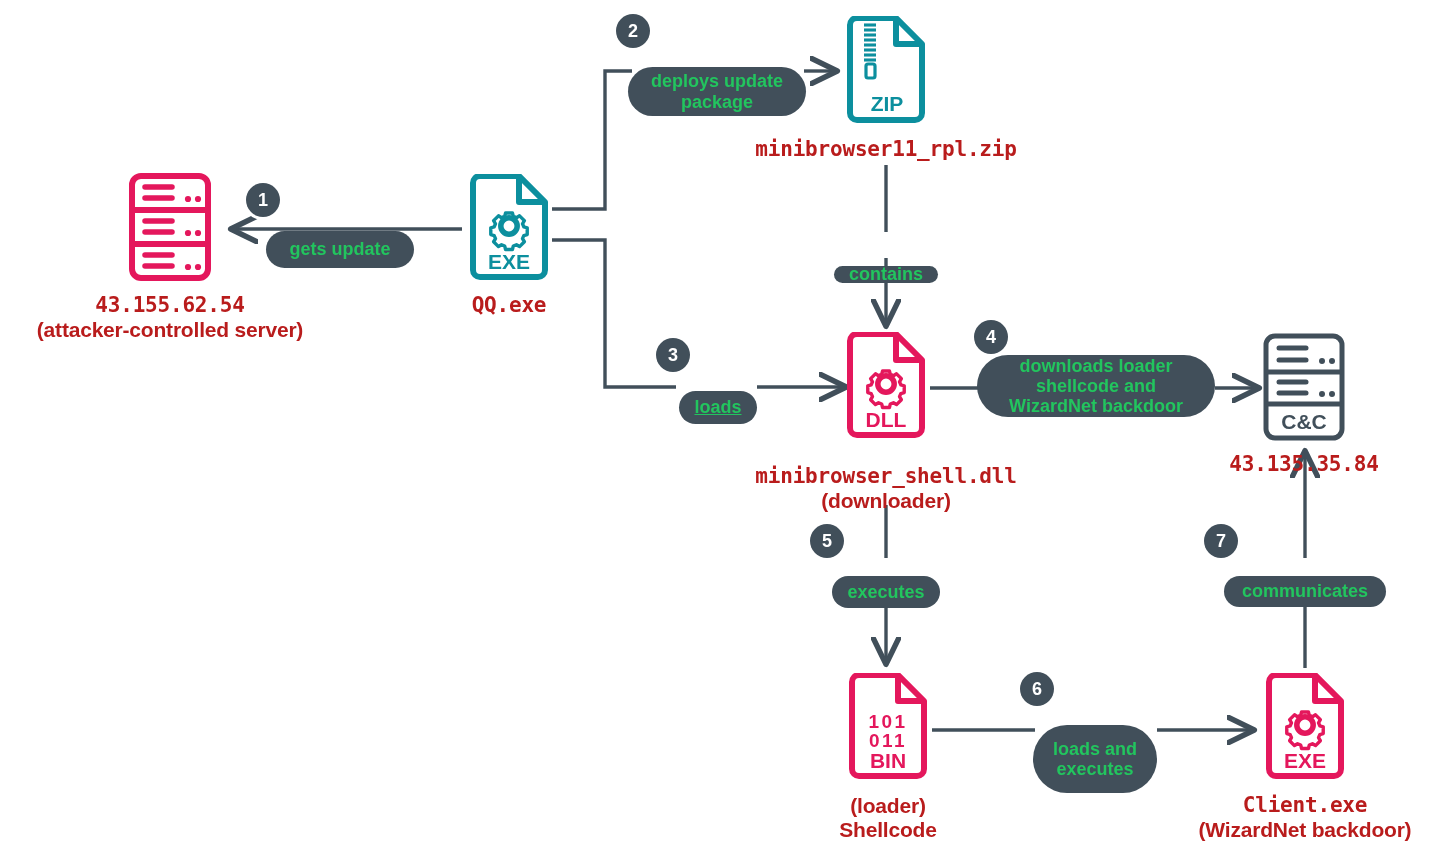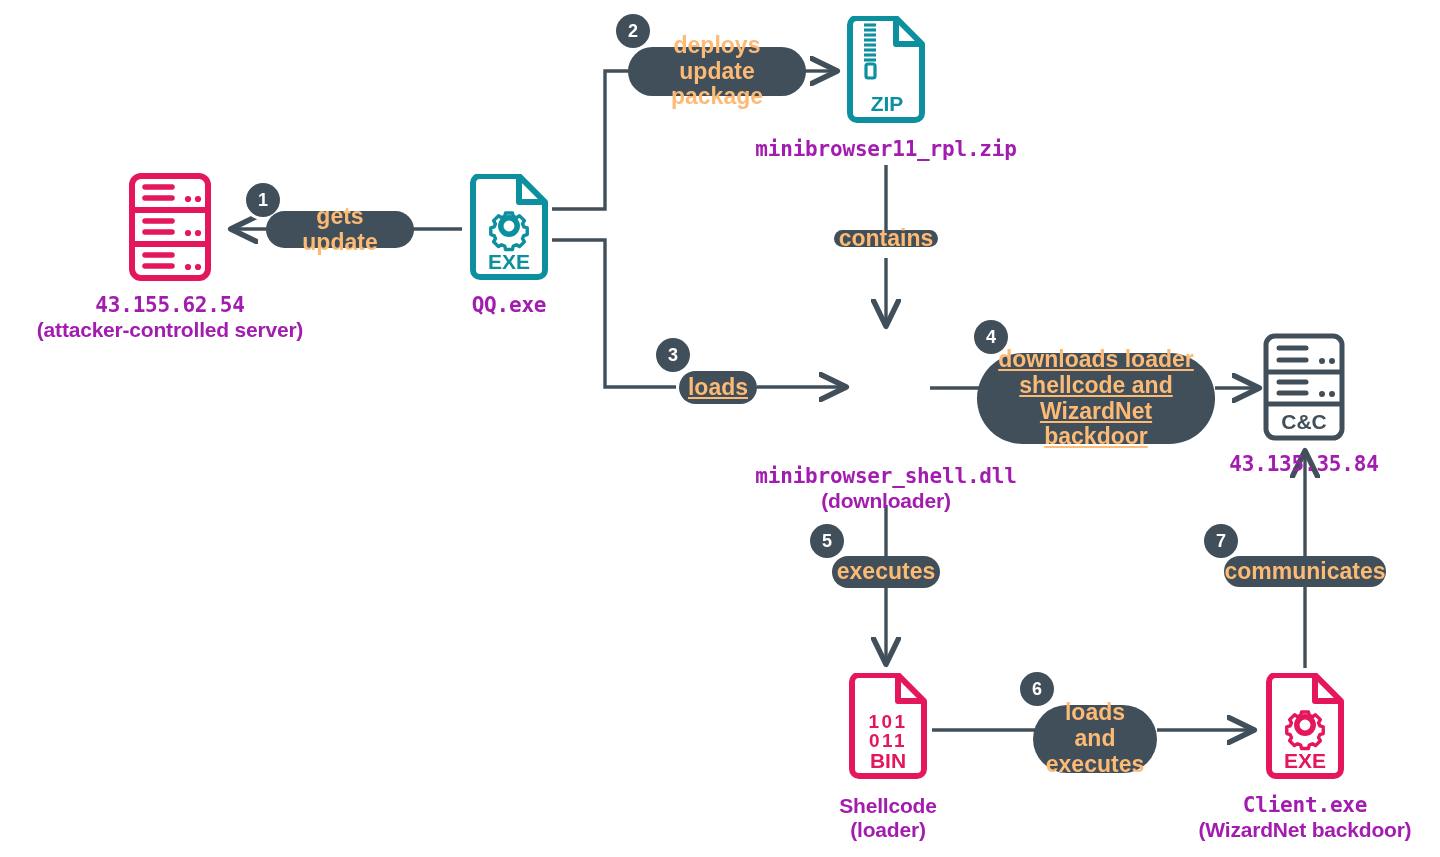--- a/index.html
+++ b/index.html
@@ -35,21 +35,21 @@
   .node .icon-wrap {
     position: relative;
     width: 100%;
     display: flex;
     justify-content: flex-end;
   }
   .caption {
     position: absolute;
     text-align: center;
     line-height: 1.14;
-    color: #a21caf;
+    color: #b91c1c;
     white-space: nowrap;
   }
   .caption .mono {
     display: block;
     font-family: "DejaVu Sans Mono", "Liberation Mono", monospace;
     font-size: 21px;
     font-weight: 700;
     letter-spacing: -0.2px;
   }
   .caption .sans {
@@ -57,33 +57,34 @@
     font-family: "Liberation Sans", sans-serif;
     font-size: 21px;
     font-weight: 700;
     letter-spacing: -0.2px;
   }
 
   
   .pill {
     position: absolute;
     background: #414f5a;
-    color: #fdba74;
+    color: #22c55e;
     border-radius: 999px;
     font-family: "Liberation Sans", sans-serif;
     font-weight: 700;
-    font-size: 23px;
+    font-size: 18px;
     line-height: 1.12;
     text-align: center;
     display: flex;
     align-items: center;
     justify-content: center;
     padding: 7px 17px;
     box-sizing: border-box;
     white-space: pre-line;
+    margin-top: 20px;
   }
   .badge {
     position: absolute;
     width: 34px;
     height: 34px;
     border-radius: 50%;
     background: #414f5a;
     color: #ffffff;
     font-family: "Liberation Sans", sans-serif;
     font-weight: 700;
@@ -205,20 +206,35 @@
         </g>
         <rect x="24" y="48" width="9" height="14" rx="2" fill="none" stroke="#0c8f9e" stroke-width="3.2"></rect>
         <text x="45" y="95" text-anchor="middle" font-family="Liberation Sans, sans-serif" font-size="21" font-weight="700" fill="#0c8f9e">ZIP</text>
       </svg>
     </div>
   </div>
   <div class="caption" style="left:636px; top:138px; width:500px;">
     <span class="mono">minibrowser11_rpl.zip</span>
   </div>
 
+  <div class="node" style="left:843px; top:332px; width:86px;">
+    <div class="icon-wrap">
+      <svg width="86" height="111" viewBox="0 0 86 111">
+        <path d="M7 9 a7 7 0 0 1 7-7 H53 L79 28 V96 a7 7 0 0 1 -7 7 H14 a7 7 0 0 1 -7 -7 Z" fill="none" stroke="#e4175c" stroke-width="6" stroke-linejoin="round"></path>
+        <path d="M53 2 V28 H79" fill="none" stroke="#e4175c" stroke-width="6" stroke-linejoin="round"></path>
+        <g transform="translate(43,52)">
+          <g fill="none" stroke="#e4175c" stroke-width="5.5" stroke-linejoin="round">
+            <path d="M-5.5,-21 h11 l1.5,5.5 l5,2.1 l5-3 l7.8,7.8 l-3,5 l2.1,5 l5.5,1.5 v11 l-5.5,1.5 l-2.1,5 l3,5 l-7.8,7.8 l-5,-3 l-5,2.1 l-1.5,5.5 h-11 l-1.5,-5.5 l-5,-2.1 l-5,3 l-7.8,-7.8 l3,-5 l-2.1,-5 l-5.5,-1.5 v-11 l5.5,-1.5 l2.1,-5 l-3,-5 l7.8,-7.8 l5,3 l5,-2.1 Z" transform="scale(0.62)"></path>
+            <circle cx="0" cy="0" r="8.2"></circle>
+          </g>
+        </g>
+        <text x="43" y="95" text-anchor="middle" font-family="Liberation Sans, sans-serif" font-size="21" font-weight="700" fill="#e4175c">DLL</text>
+      </svg>
+    </div>
+  </div>
   <div class="caption" style="left:636px; top:465px; width:500px;">
     <span class="mono">minibrowser_shell.dll</span>
     <span class="sans">(downloader)</span>
   </div>
 
   <div class="node" style="left:1262px; top:332px; width:84px;">
     <div class="icon-wrap">
       <svg width="84" height="110" viewBox="0 0 84 110">
         <rect x="4" y="4" width="76" height="102" rx="9" ry="9" fill="none" stroke="#414f5a" stroke-width="5"></rect>
         <line x1="4" y1="40" x2="80" y2="40" stroke="#414f5a" stroke-width="5"></line>
@@ -248,22 +264,22 @@
       <svg width="86" height="111" viewBox="0 0 86 111">
         <path d="M7 9 a7 7 0 0 1 7-7 H53 L79 28 V96 a7 7 0 0 1 -7 7 H14 a7 7 0 0 1 -7 -7 Z" fill="none" stroke="#e4175c" stroke-width="6" stroke-linejoin="round"></path>
         <path d="M53 2 V28 H79" fill="none" stroke="#e4175c" stroke-width="6" stroke-linejoin="round"></path>
         <text x="43" y="55" text-anchor="middle" font-family="Liberation Sans, sans-serif" font-size="19" font-weight="700" letter-spacing="2.4" fill="#e4175c">101</text>
         <text x="43" y="74" text-anchor="middle" font-family="Liberation Sans, sans-serif" font-size="19" font-weight="700" letter-spacing="2.4" fill="#e4175c">011</text>
         <text x="43" y="95" text-anchor="middle" font-family="Liberation Sans, sans-serif" font-size="21" font-weight="700" fill="#e4175c">BIN</text>
       </svg>
     </div>
   </div>
   <div class="caption" style="left:638px; top:794px; width:500px;">
+    <span class="sans">(loader)</span>
     <span class="sans">Shellcode</span>
-    <span class="sans">(loader)</span>
   </div>
 
   <div class="node" style="left:1262px; top:673px; width:86px;">
     <div class="icon-wrap">
       <svg width="86" height="111" viewBox="0 0 86 111">
         <path d="M7 9 a7 7 0 0 1 7-7 H53 L79 28 V96 a7 7 0 0 1 -7 7 H14 a7 7 0 0 1 -7 -7 Z" fill="none" stroke="#e4175c" stroke-width="6" stroke-linejoin="round"></path>
         <path d="M53 2 V28 H79" fill="none" stroke="#e4175c" stroke-width="6" stroke-linejoin="round"></path>
         <g transform="translate(43,52)">
           <g fill="none" stroke="#e4175c" stroke-width="5.5" stroke-linejoin="round">
             <path d="M-5.5,-21 h11 l1.5,5.5 l5,2.1 l5-3 l7.8,7.8 l-3,5 l2.1,5 l5.5,1.5 v11 l-5.5,1.5 l-2.1,5 l3,5 l-7.8,7.8 l-5,-3 l-5,2.1 l-1.5,5.5 h-11 l-1.5,-5.5 l-5,-2.1 l-5,3 l-7.8,-7.8 l3,-5 l-2.1,-5 l-5.5,-1.5 v-11 l5.5,-1.5 l2.1,-5 l-3,-5 l7.8,-7.8 l5,3 l5,-2.1 Z" transform="scale(0.62)"></path>
@@ -279,27 +295,27 @@
     <span class="sans">(WizardNet backdoor)</span>
   </div>
 
   <div class="badge" style="left:246px; top:183px;">1</div>
   <div class="pill" style="left:266px; top:211px; width:148px; height:37px;">gets update</div>
 
   <div class="badge" style="left:616px; top:14px;">2</div>
   <div class="pill" style="left:628px; top:47px; width:178px; height:49px;">deploys update
 package</div>
 
-  <div class="pill" style="left:834px; top:230px; width:104px; height:17px;">contains</div>
+  <div class="pill" style="left:834px; top:246px; width:104px; height:17px;">contains</div>
 
   <div class="badge" style="left:656px; top:338px;">3</div>
   <div class="pill" style="left:679px; top:371px; width:78px; height:33px;text-decoration:underline;">loads</div>
 
   <div class="badge" style="left:974px; top:320px;">4</div>
-  <div class="pill" style="left:977px; top:353px; width:238px; height:91px;text-decoration:underline;">downloads loader
+  <div class="pill" style="left:977px; top:335px; width:238px; height:62px;">downloads loader
 shellcode and
 WizardNet backdoor</div>
 
   <div class="badge" style="left:810px; top:524px;">5</div>
   <div class="pill" style="left:832px; top:556px; width:108px; height:32px;">executes</div>
 
   <div class="badge" style="left:1020px; top:672px;">6</div>
   <div class="pill" style="left:1033px; top:705px; width:124px; height:68px;">loads and
 executes</div>
 

